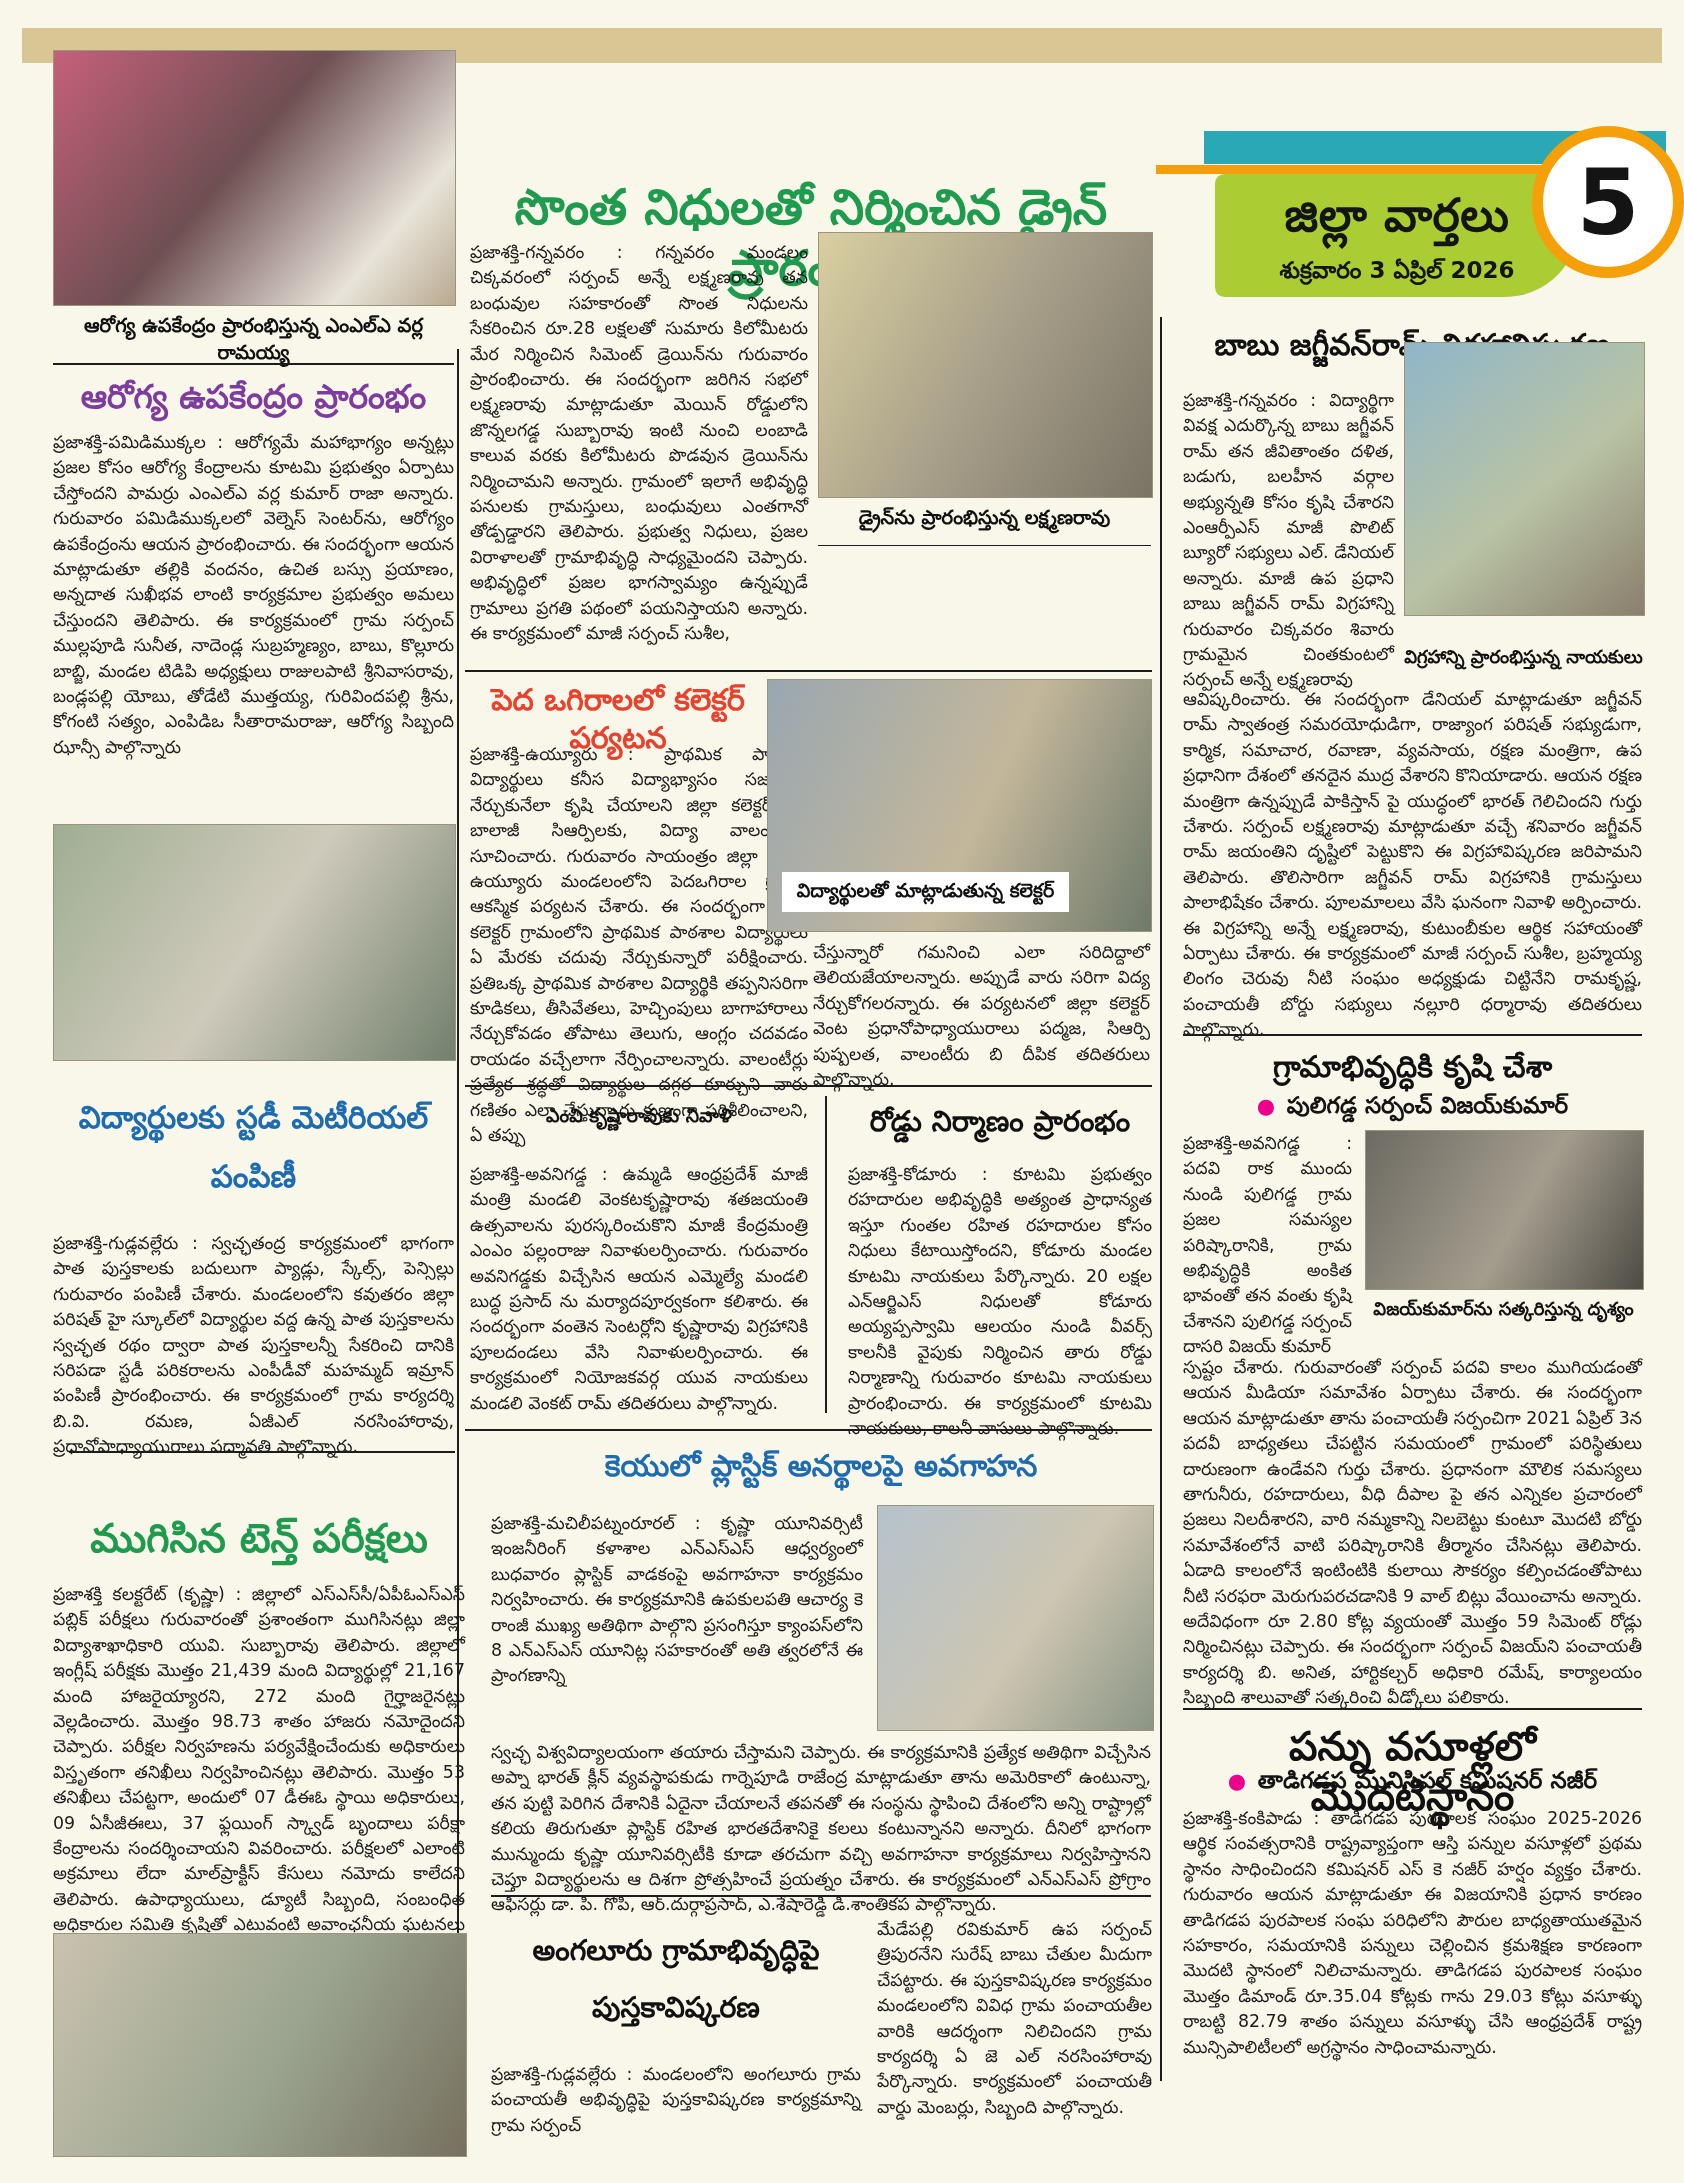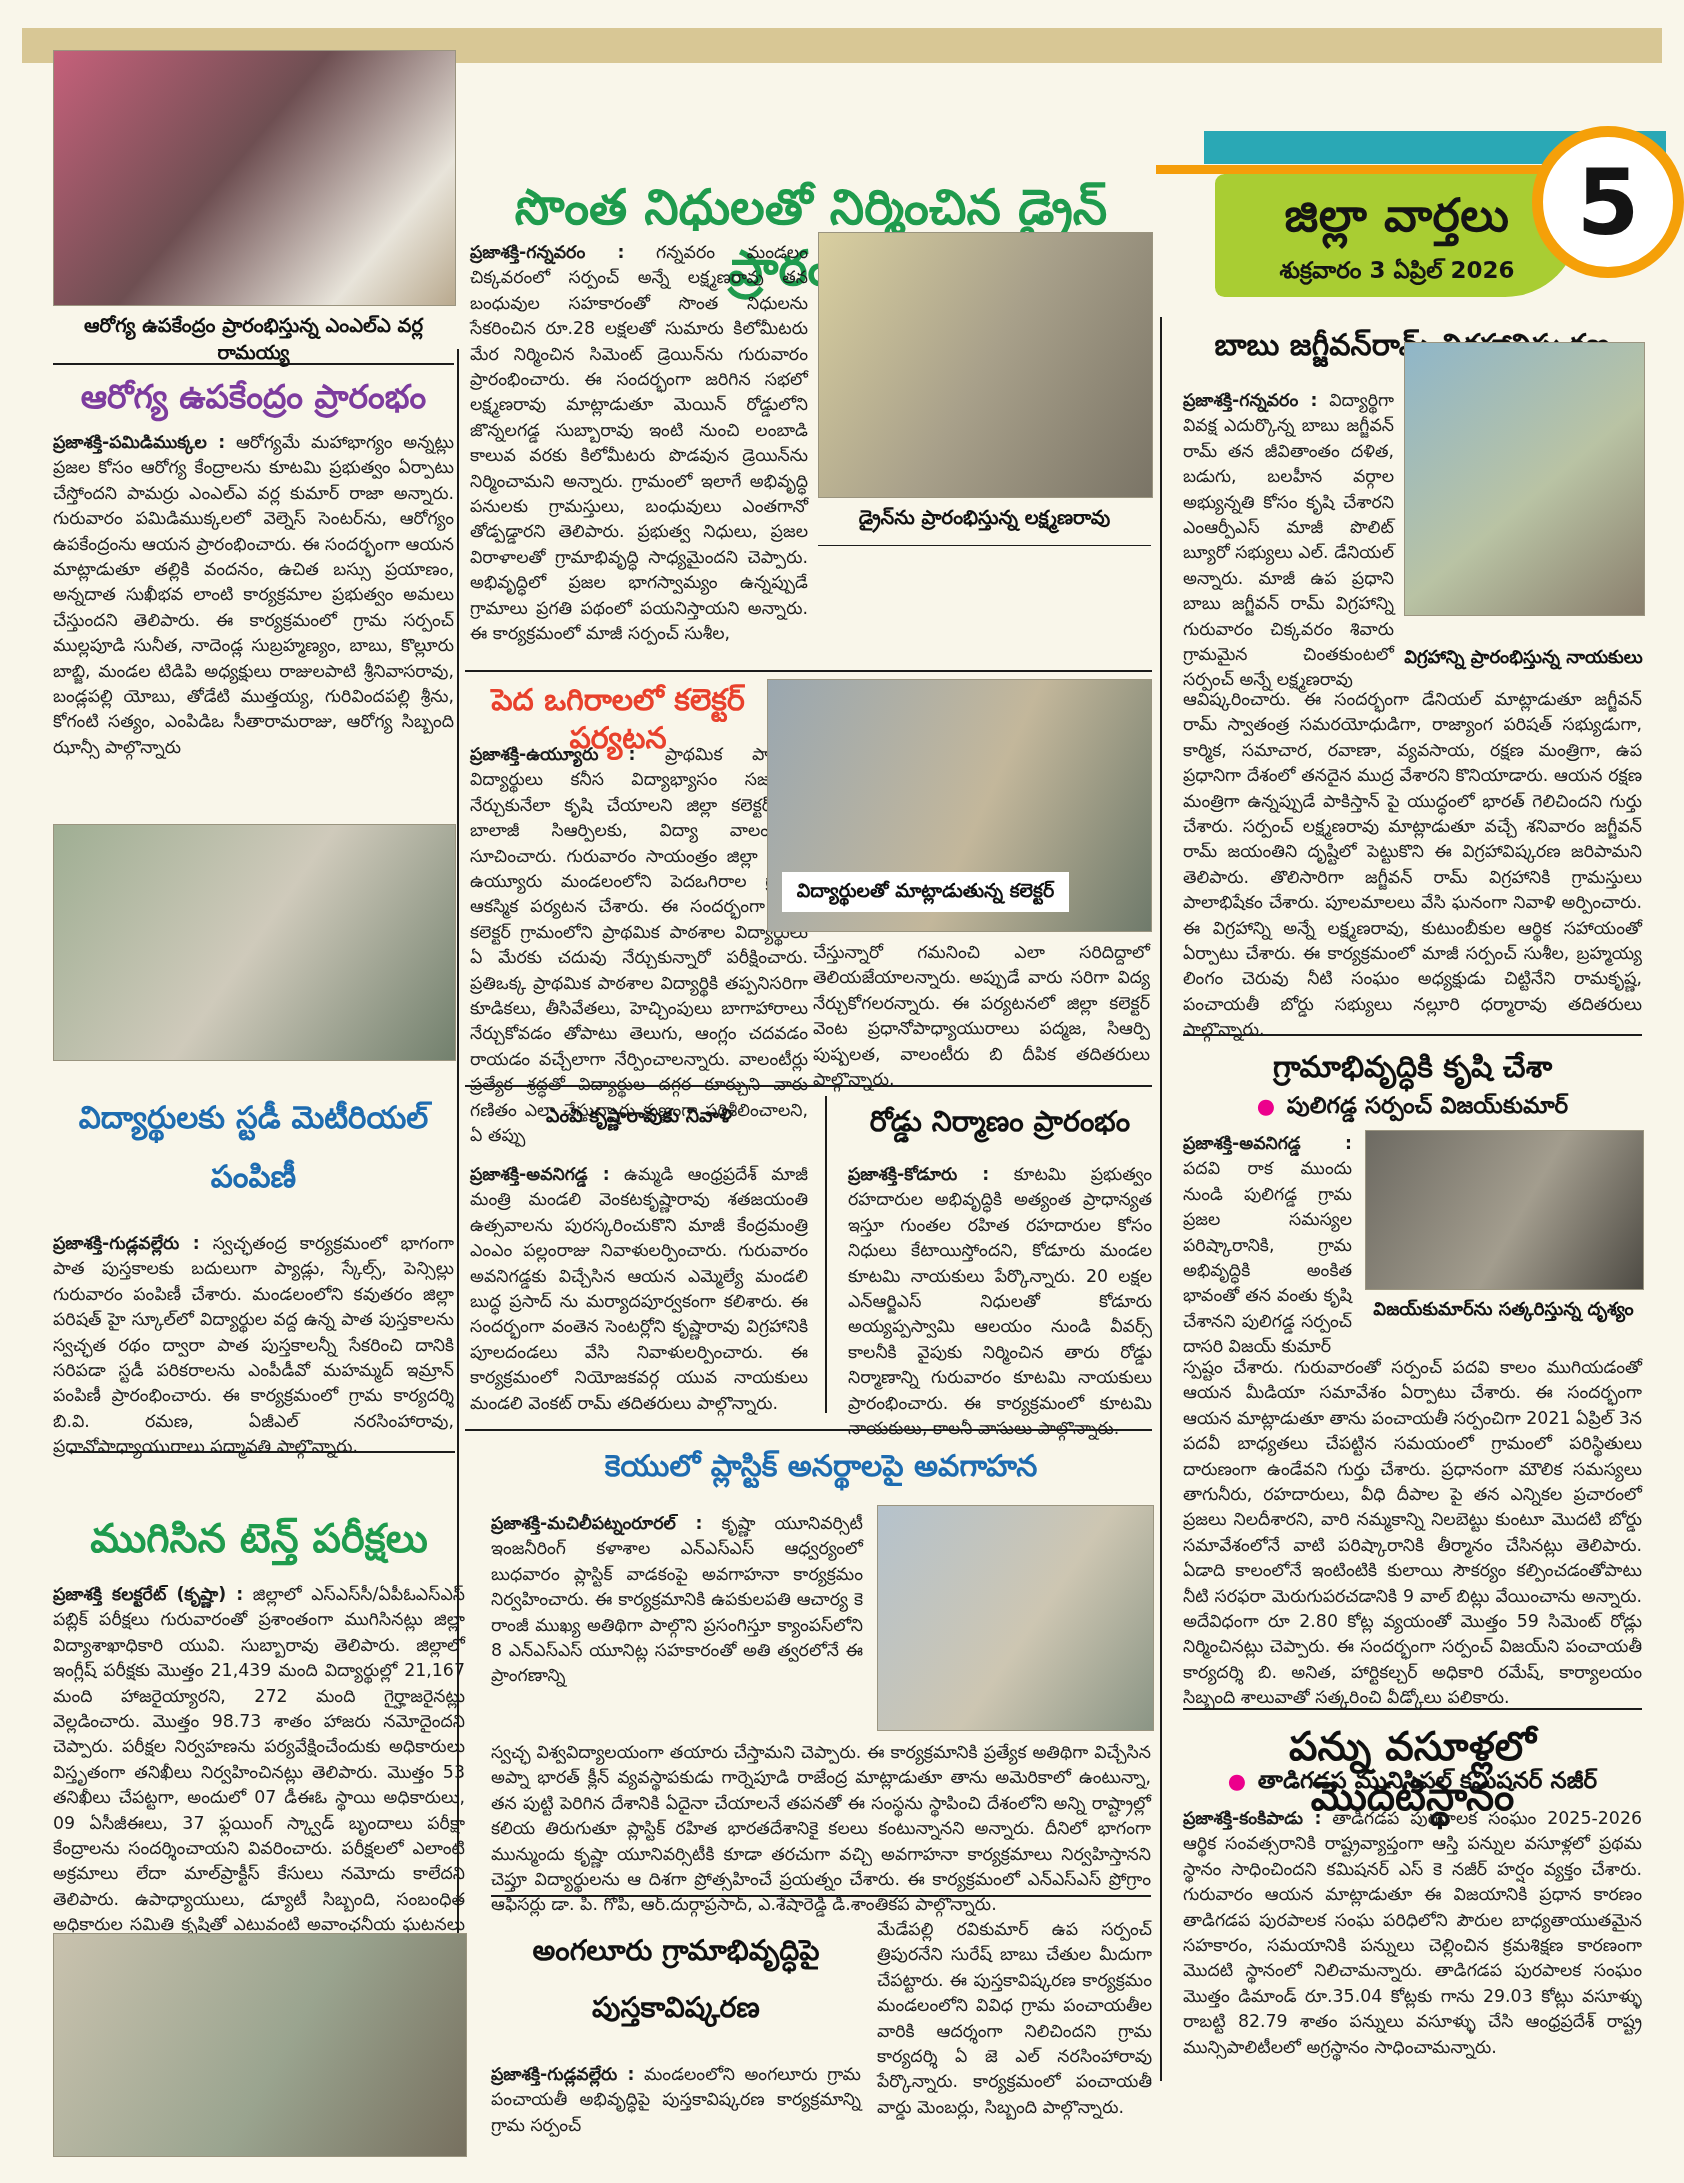--- a/index.html
+++ b/index.html
@@ -29,21 +29,21 @@
   .ph-krishi{background:linear-gradient(120deg,#6d6a62,#a39d8e 55%,#4e4b44);}
   .ph-ku{background:linear-gradient(125deg,#b5c2cc,#cdc6b2 55%,#8b9585);}
   .ph-class{background:linear-gradient(120deg,#c9c2ae,#9aa48f 55%,#77705f);}
   .headline{font-weight:800;text-align:center;line-height:1.25;}
   .hl-green{color:#1f9b4d;}
   .hl-purple{color:#7d3c9e;}
   .hl-red{color:#e8412c;}
   .hl-blue{color:#1e6cb0;}
   .hl-black{color:#111111;}
   .body-text{font-size:17.4px;line-height:1.46;text-align:justify;}
-  .dl{font-weight:700;}
+  .dl{font-weight:400;}
   .caption{font-weight:700;font-size:19.5px;text-align:center;color:#111;}
   .caption-overlay{
     position:absolute;left:13.7px;bottom:19px;background:#ffffff;
     padding:6.3px 15px;font-weight:700;font-size:19px;color:#111;
   }
   .byline{font-weight:800;font-size:23px;text-align:center;color:#141414;}
   .dot{color:#ec008c;font-size:21px;margin-right:11.6px;}
   .hr{background:#1c1c1c;height:1.6px;}
   .vr{background:#1c1c1c;width:1.6px;}
 </style>

